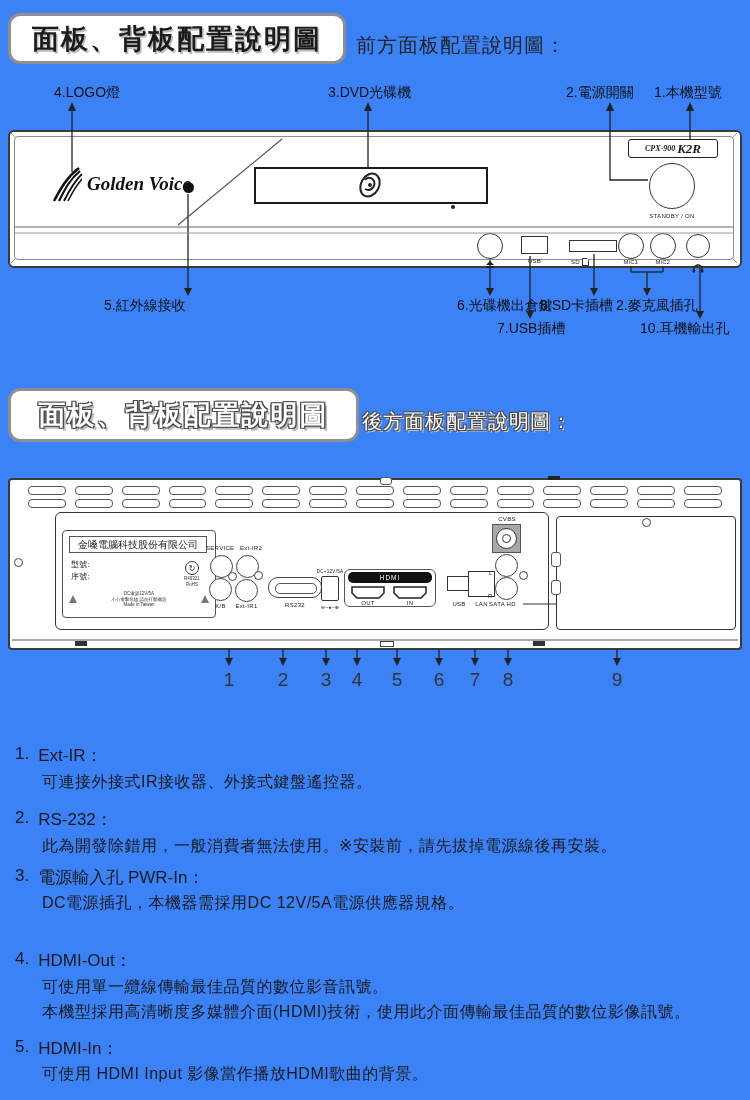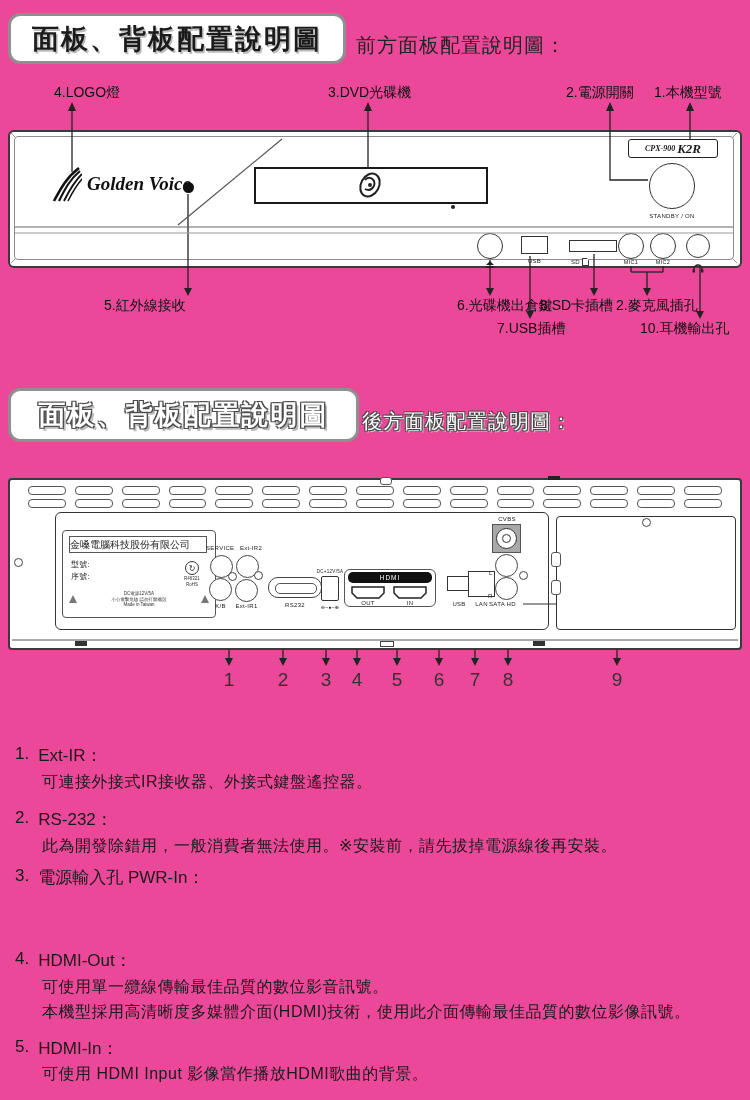--- a/index.html
+++ b/index.html
@@ -1,16 +1,16 @@
 <!DOCTYPE html>
 <html><head>
 <meta charset="utf-8">
 <style>
   html,body{margin:0;padding:0;background:#fff;}
-  #canvas{position:relative;width:750px;height:1100px;background:#ec4899;overflow:hidden;
+  #canvas{position:relative;width:750px;height:1100px;background:#3b82f6;overflow:hidden;
           font-family:"Liberation Sans","DejaVu Sans",sans-serif;color:#1a1a1a;}
   .abs{position:absolute;}
   
   .hbox{position:absolute;border:3px solid #8f8f8f;border-radius:12px;background:#fff;
         display:flex;align-items:center;justify-content:center;}
   .htxt{font-size:27px;font-weight:bold;letter-spacing:2px;color:#1b1b1b;
         text-shadow:1.5px 1.5px 0 #bcbcbc;white-space:nowrap;}
   .outl{color:#fff;text-shadow:-1.2px -1.2px 0 #4a4a4a,1.2px -1.2px 0 #4a4a4a,
         -1.2px 1.2px 0 #4a4a4a,1.2px 1.2px 0 #4a4a4a,3px 3px 0 #bcbcbc;}
   .subtitle{position:absolute;font-size:20px;color:#222;letter-spacing:1px;white-space:nowrap;}
@@ -171,21 +171,21 @@
       <span class="vent"></span>
     </div>
   <div class="circ-thin" style="left:14px;top:558px;width:9px;height:9px;"></div>
   <div class="circ-thin" style="left:726px;top:558px;width:9px;height:9px;"></div>
   <div class="abs" style="left:380px;top:477px;width:10px;height:6px;border:1px solid #555;border-radius:3px;background:#fff;"></div>
   <div class="abs" style="left:548px;top:476px;width:12px;height:4px;background:#222;"></div>
 
   <div class="abs" style="left:55px;top:512px;width:494px;height:118px;border:1.5px solid #333;border-radius:6px;box-sizing:border-box;"></div>
 
   <div class="lblbox" style="left:62px;top:530px;width:152px;height:86px;">
-    <div class="abs" style="left:6px;top:5px;width:138px;height:17px;border:1px solid #555;display:flex;align-items:center;box-sizing:border-box;">
+    <div class="abs" style="left:6px;top:5px;width:138px;height:17px;border:1px solid #555;display:flex;align-items:center;justify-content:center;box-sizing:border-box;">
       <span style="font-size:10px;color:#222;white-space:nowrap;">金嗓電腦科技股份有限公司</span>
     </div>
     <div class="abs tinylabel" style="left:8px;top:28px;font-size:8px;">型號:</div>
     <div class="abs tinylabel" style="left:8px;top:40px;font-size:8px;">序號:</div>
     <div class="circ-thin" style="left:122px;top:30px;width:14px;height:14px;border-color:#333;text-align:center;line-height:13px;font-size:8px;color:#333;">↻</div>
     <div class="abs" style="left:112px;top:45px;width:34px;text-align:center;font-size:4.5px;color:#333;line-height:1.3;">
       <div>R46321</div>
       <div>RoHS</div>
     </div>
     <div class="abs" style="left:6px;top:60px;width:140px;display:flex;align-items:center;justify-content:space-between;">
@@ -276,20 +276,21 @@
   <div class="dhead" style="left:15px;top:808px;">
     <span>2.</span>
     <span>RS-232：</span>
   </div>
   <div class="dline" style="left:42px;top:836px;">此為開發除錯用，一般消費者無法使用。※安裝前，請先拔掉電源線後再安裝。</div>
 
   <div class="dhead" style="left:15px;top:866px;">
     <span>3.</span>
     <span>電源輸入孔 PWR-In：</span>
   </div>
+  <div class="dline" style="left:42px;top:893px;">DC電源插孔，本機器需採用DC 12V/5A電源供應器規格。</div>
 
   <div class="dhead" style="left:15px;top:949px;">
     <span>4.</span>
     <span>HDMI-Out：</span>
   </div>
   <div class="dline" style="left:42px;top:1002px;">本機型採用高清晰度多媒體介面(HDMI)技術，使用此介面傳輸最佳品質的數位影像訊號。</div>
   <div class="dline" style="left:42px;top:977px;">可使用單一纜線傳輸最佳品質的數位影音訊號。</div>
 
   <div class="dhead" style="left:15px;top:1037px;">
     <span>5.</span>

